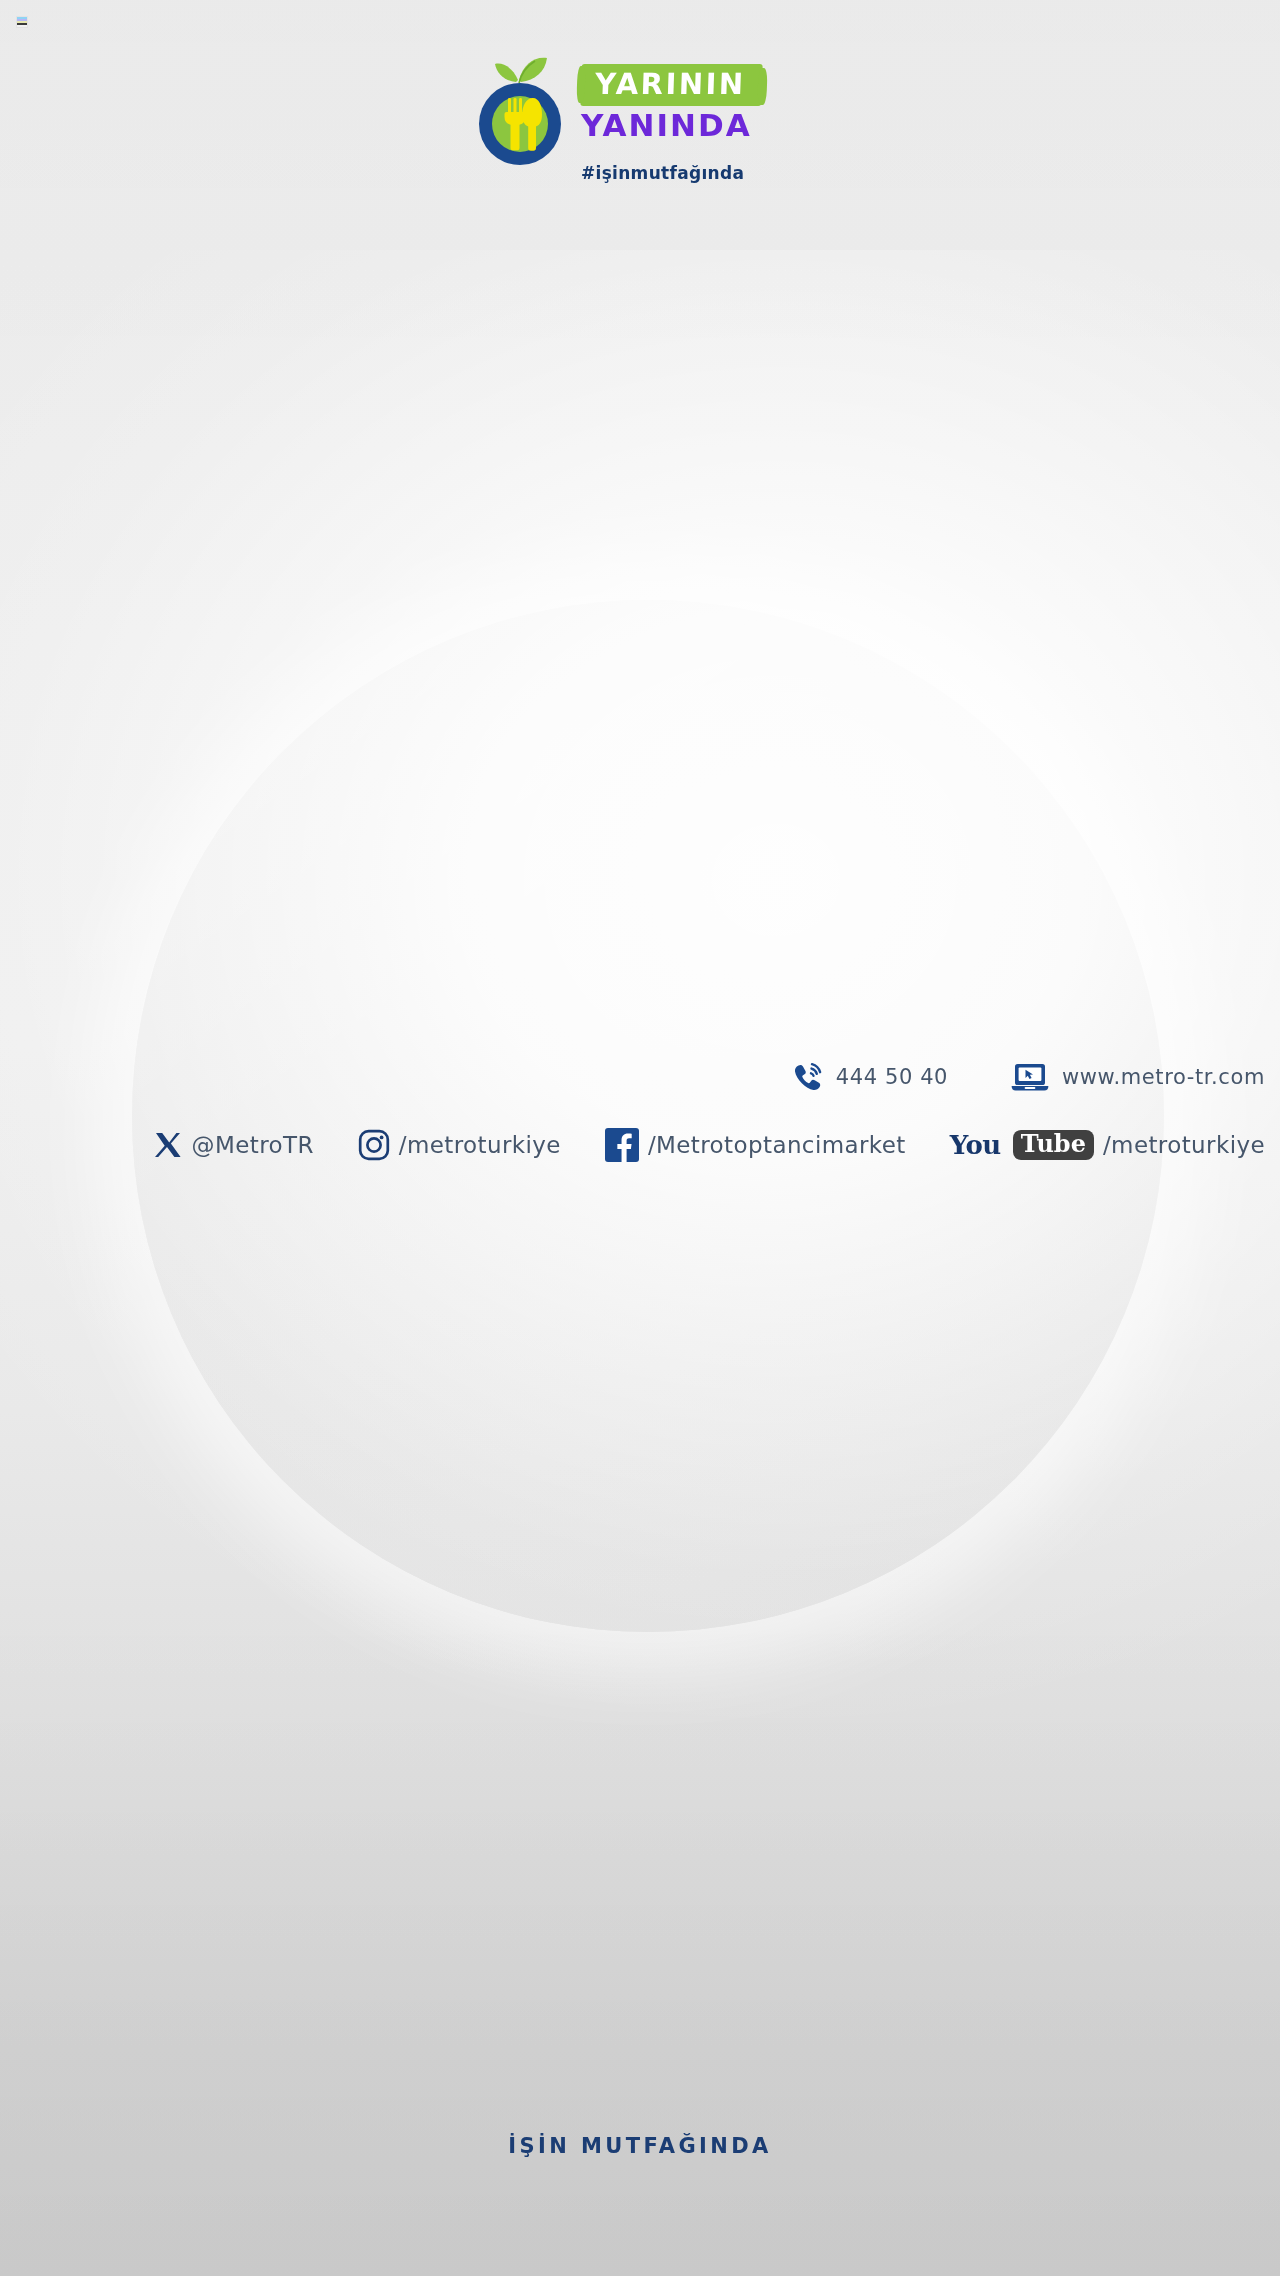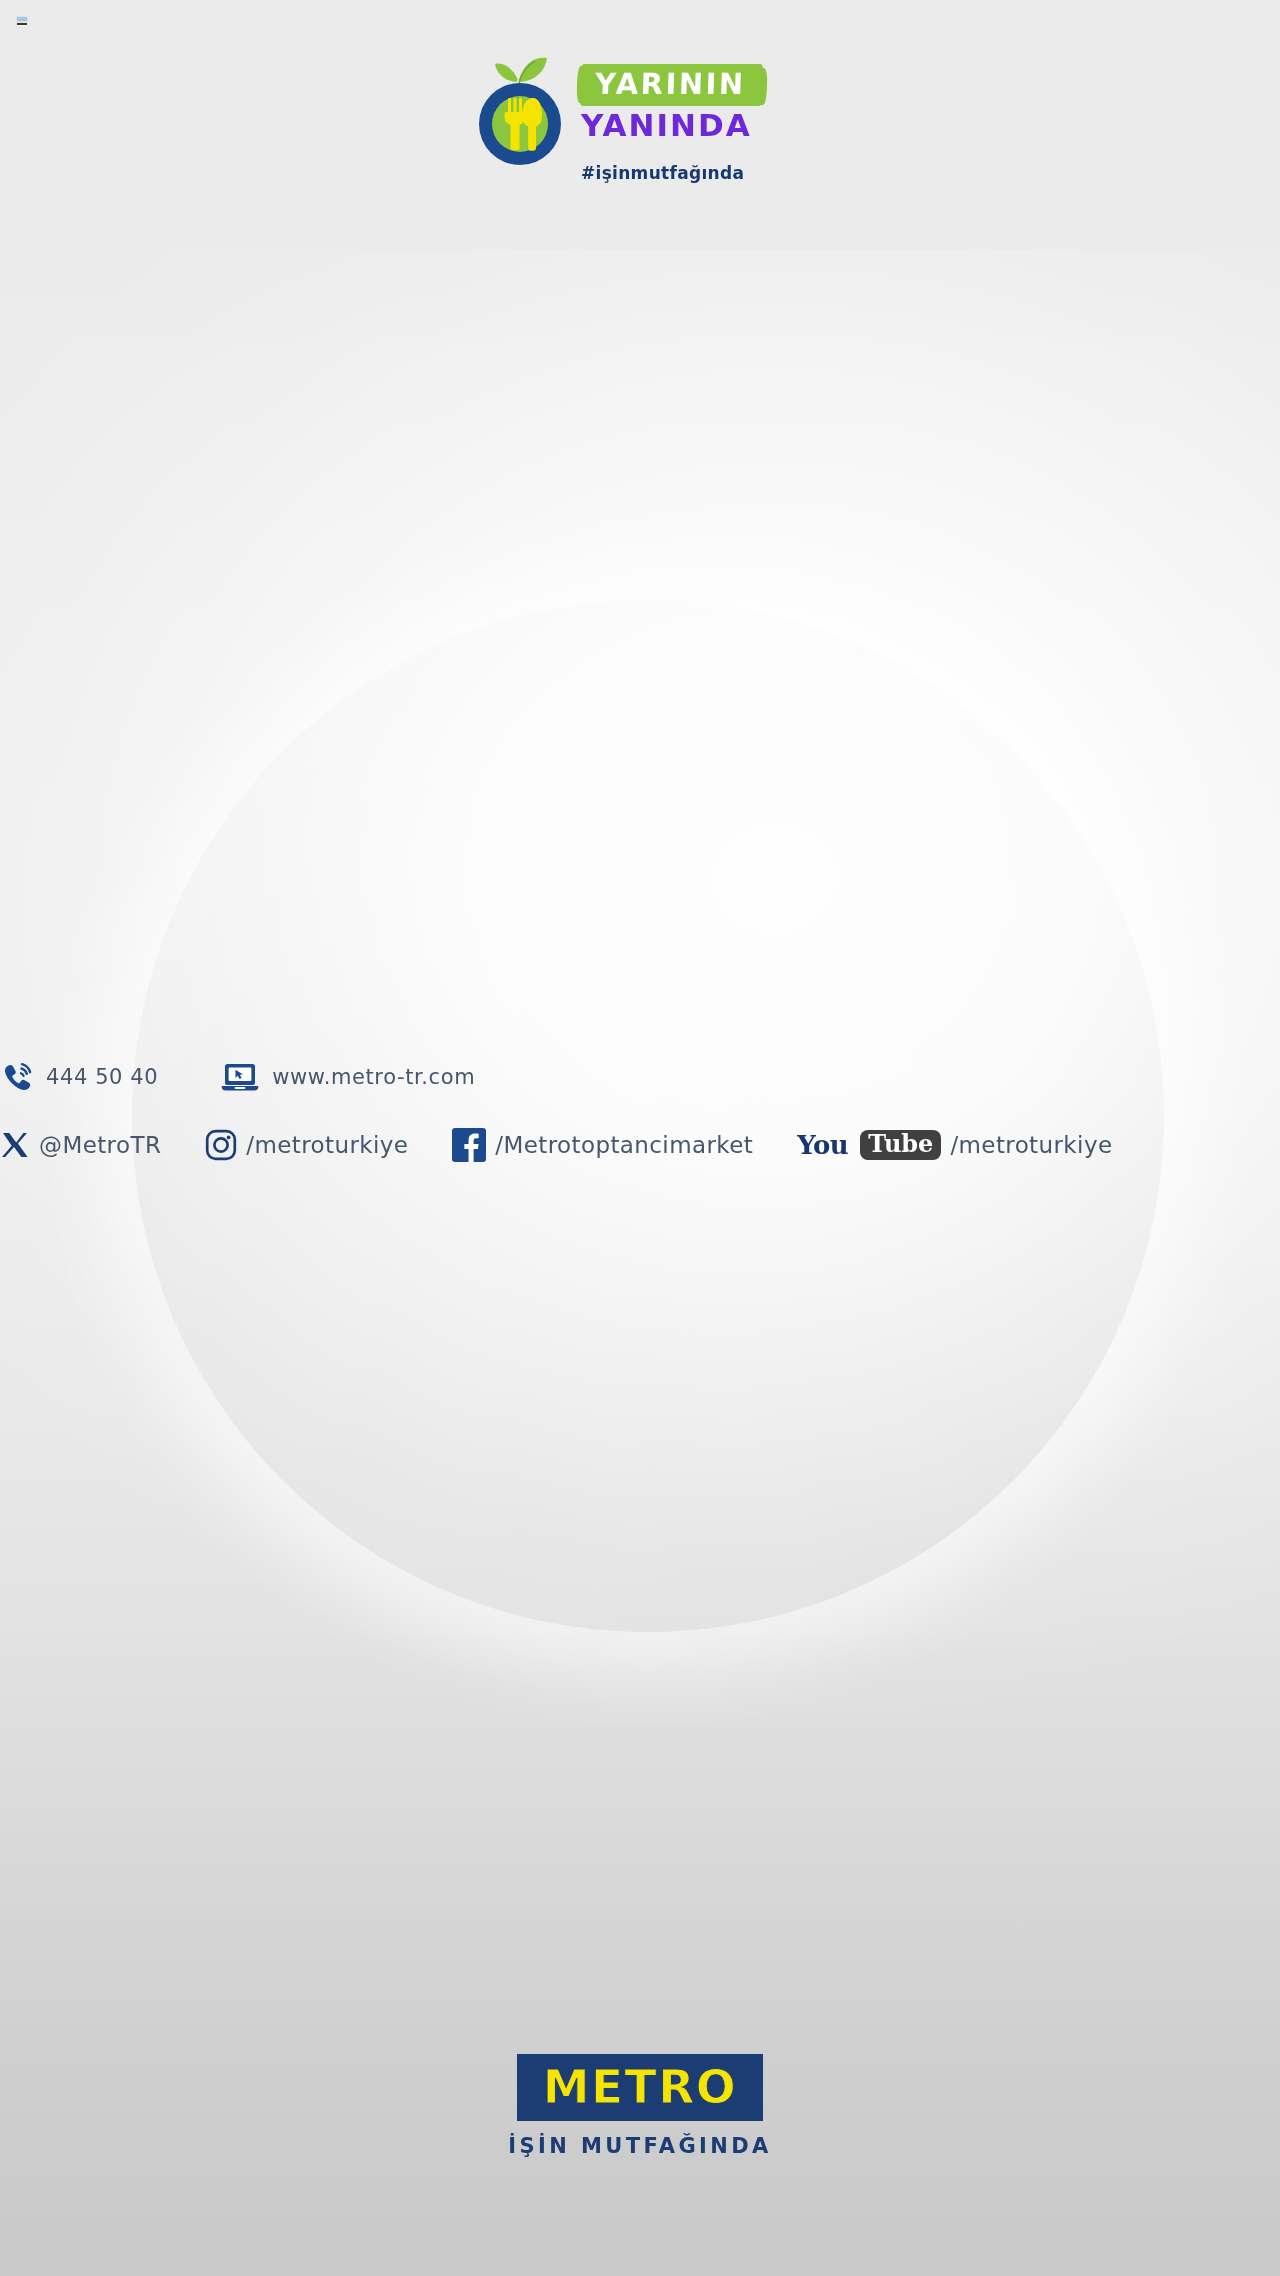--- a/index.html
+++ b/index.html
@@ -102,22 +102,22 @@
     margin-top:22px;
     color:#163a70;
     font-size:17px;
     font-weight:bold;
     letter-spacing:0.3px;
     font-family:"DejaVu Sans", sans-serif;
   }
 
   
   .contact-wrap{
-    position:absolute; left:0; right:0; top:1060px;
-    display:flex; flex-direction:column; align-items:flex-start;
+    position:absolute; left:0; right:15px; top:1060px;
+    display:flex; flex-direction:column; align-items:flex-end;padding-left:14px;
   }
   .contact-row{
     display:flex; align-items:center; justify-content:center;
     gap:62px;
   }
   .contact-item{ display:flex; align-items:center; gap:12px; }
   .contact-item .lbl{
     color:#46566b;
     font-size:21px;
     letter-spacing:0.6px;
@@ -297,17 +297,14 @@
         <span class="yt-you">You</span>
         <span class="yt-tube">Tube</span>
       </span>
       <span class="lbl">/metroturkiye</span>
     </div>
 
   </div>
 </div>
 
 <div class="metro-wrap">
-  <div class="metro-box">
-    <span class="metro-word">METRO</span>
-  </div>
   <div class="metro-tag">İŞİN MUTFAĞINDA</div>
 </div>
 
 </body></html>

